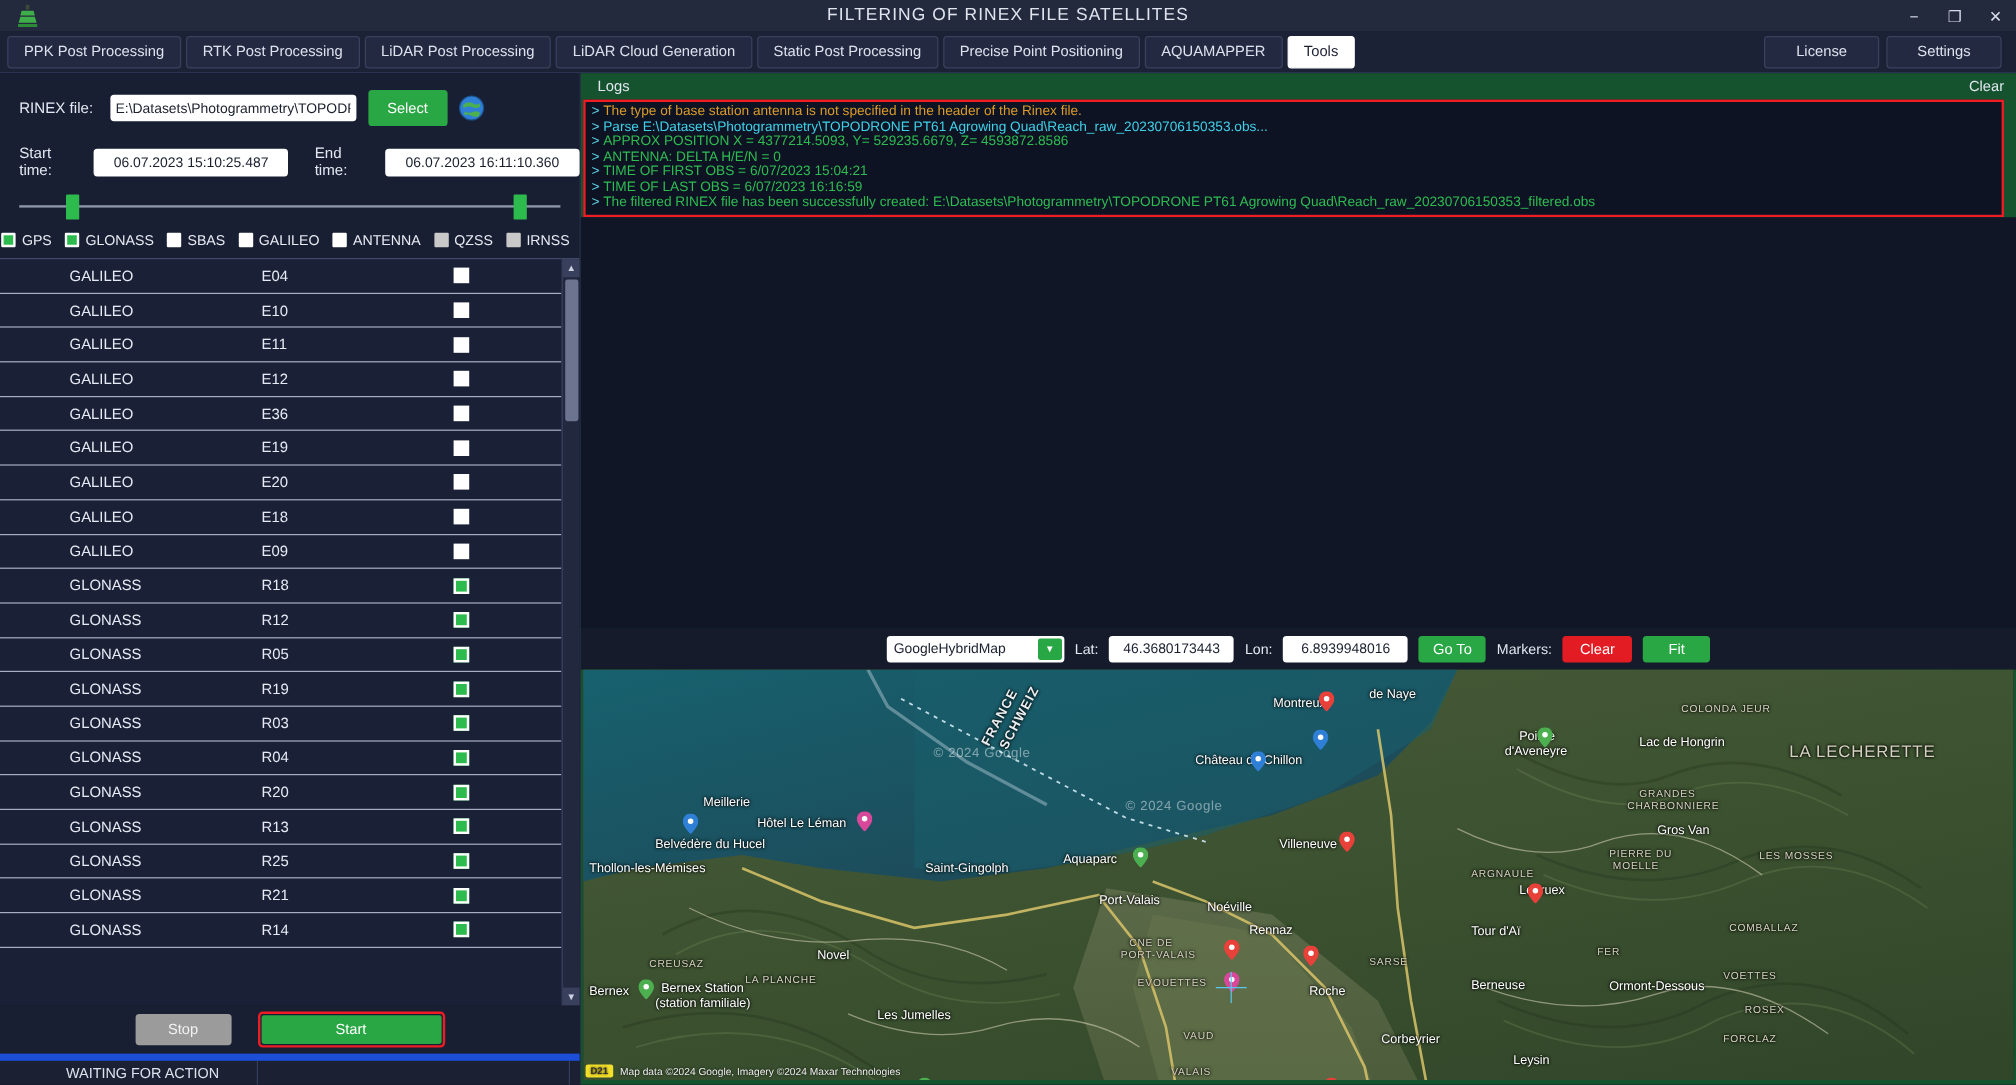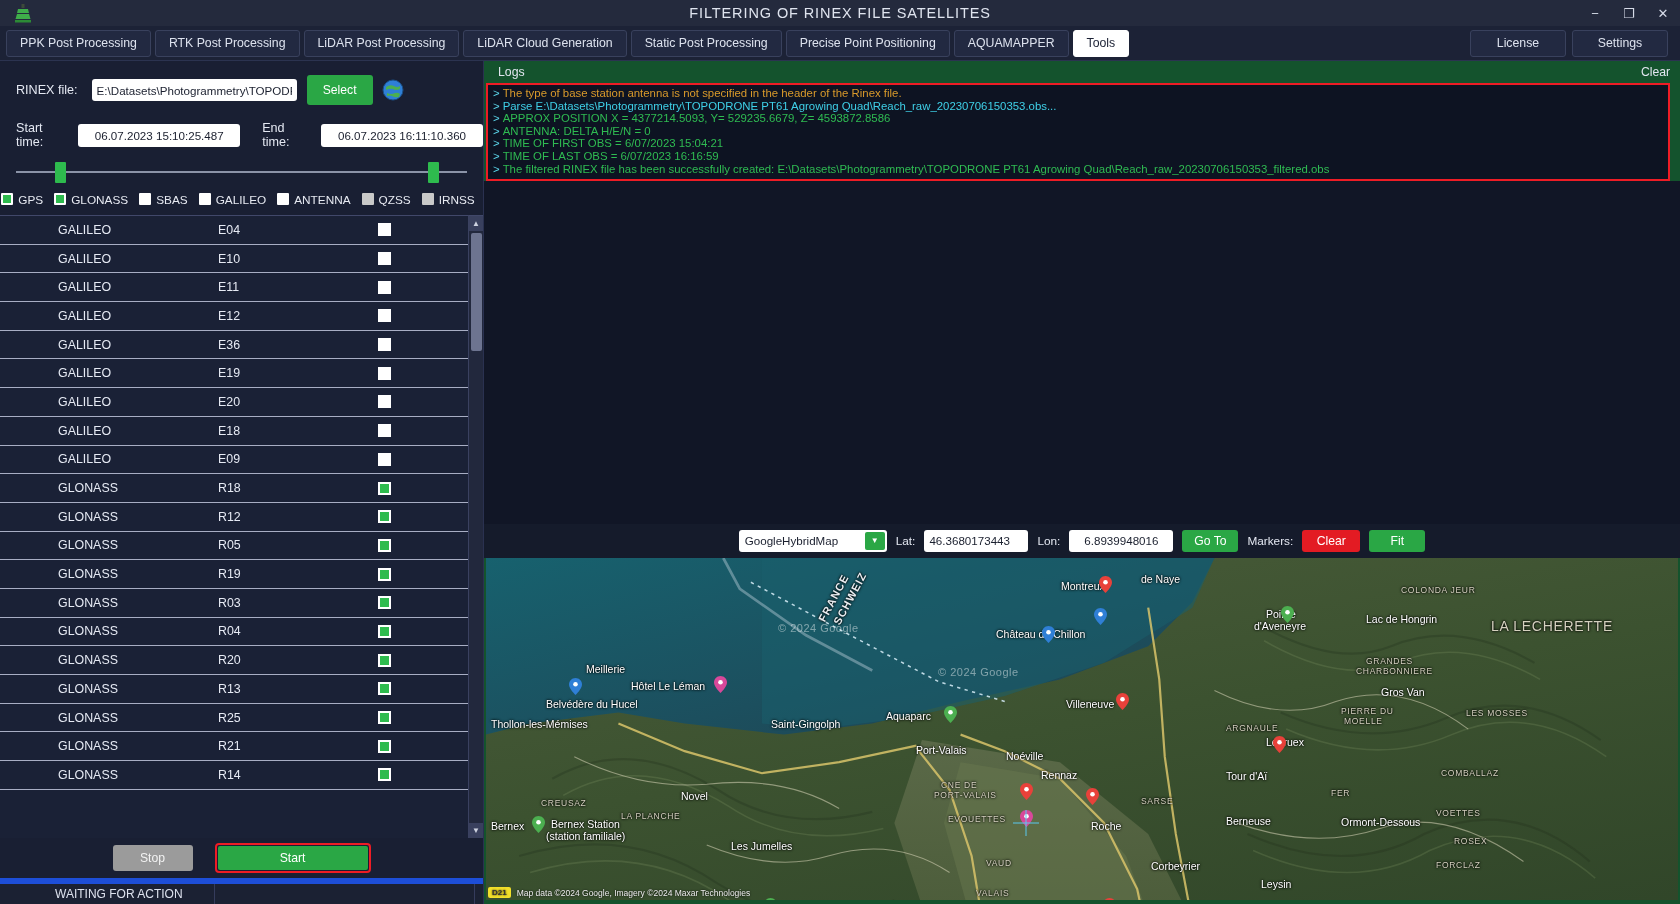--- a/index.html
+++ b/index.html
@@ -90,21 +90,21 @@
   }
   .slider-handle {
     position: absolute; top: 5px; width: 11px; height: 21px;
     background: #2ebb4e; border-radius: 1px;
   }
   
   .const-row {
     display: flex; align-items: center; justify-content: center;
     gap: 4px; padding: 6px 0 8px 0; font-size: 11.8px;
   }
-  .const-item { display: flex; align-items: flex-start; gap: 5px; margin-right: 7px; }
+  .const-item { display: flex; align-items: center; gap: 5px; margin-right: 7px; }
   .cb { width: 12px; height: 12px; border-radius: 1px; display: inline-block; }
   .cb-on { background: #2ebb4e; border: 2px solid #ffffff; }
   .cb-off { background: #ffffff; }
   .cb-dis { background: #c9c9c9; }
   
   .table-wrap { flex: 1; display: flex; overflow: hidden; position: relative; }
   .table-scroll {
     flex: 1; overflow: hidden; background: #1a2136;
     border-top: 1px solid #41486a;
   }
@@ -182,21 +182,21 @@
     border-radius: 3px; font-size: 11.6px; display: flex;
     align-items: center; padding-left: 6px; position: relative;
   }
   .sel-arrow {
     position: absolute; right: 2px; top: 2px; width: 20px; height: 18px;
     background: #2aa745; border-radius: 2px;
     display: flex; align-items: center; justify-content: center;
     font-size: 8px; color: #fff;
   }
   .mc-lbl { font-size: 11.8px; color: #e4e8f2; }
-  #lat-input { width: 104px; text-align: left; }
+  #lat-input { width: 104px; text-align: center; }
   #lon-input { width: 104px; text-align: center; }
   #goto-btn { width: 56px; height: 22px; }
   #clear-markers-btn { width: 58px; height: 22px; }
   #fit-btn { width: 56px; height: 22px; }
   .map-area {
     flex: 1; margin: 0 2px 4px 2px; position: relative; overflow: hidden;
     background: #2a3a30;
   }
   .map-canvas { position: absolute; inset: 0; }
   .map-label {

